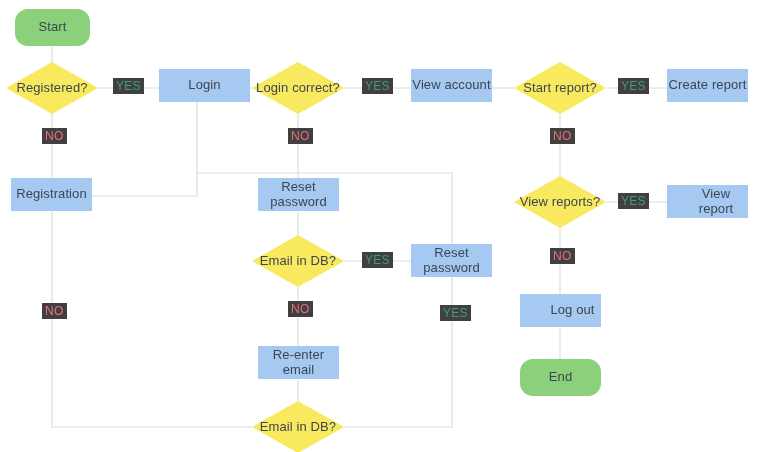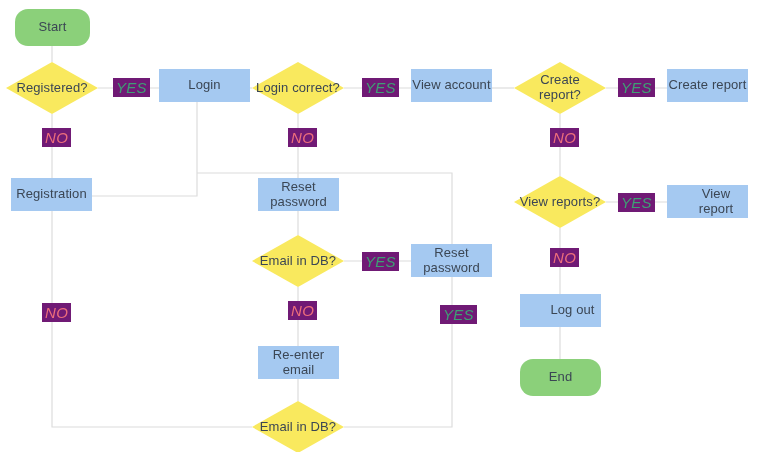--- a/index.html
+++ b/index.html
@@ -58,27 +58,26 @@
   }
   .node.decision .dia-label {
     position: relative;
     z-index: 2;
     width: 100%;
     padding: 0 4px;
     box-sizing: border-box;
   }
   .edge-label {
     position: absolute;
-    font-size: 15px;
+    font-size: 12px;
     letter-spacing: 0.3px;
-    background: #701a75;
+    background: #404040;
     padding: 1px 3px;
     user-select: none;
     white-space: nowrap;
-    font-style: italic;
   }
   .edge-label.yes { color: #3f9e74; }
   .edge-label.no  { color: #ec6e7b; }
 </style>
 </head>
 <body>
 
 <div id="canvas">
 
   <svg id="edges" viewBox="0 0 760 452" xmlns="http://www.w3.org/2000/svg">
@@ -117,21 +116,21 @@
       </div>
       <div class="node decision" style="left: 252px; top: 62px; width: 92px; height: 52px;">
         <span class="dia-shape"></span>
         <span class="dia-label">Login correct?</span>
       </div>
       <div class="node process" style="left: 411px; top: 69px; width: 81px; height: 33px;">
         <span>View account</span>
       </div>
       <div class="node decision" style="left: 514px; top: 62px; width: 92px; height: 52px;">
         <span class="dia-shape"></span>
-        <span class="dia-label">Create report?</span>
+        <span class="dia-label">Start report?</span>
       </div>
       <div class="node process" style="left: 667px; top: 69px; width: 81px; height: 33px;">
         <span>Create report</span>
       </div>
       <div class="node process" style="left: 11px; top: 178px; width: 81px; height: 33px;">
         <span>Registration</span>
       </div>
       <div class="node process" style="left: 258px; top: 178px; width: 81px; height: 33px;">
         <span>Reset password</span>
       </div>

